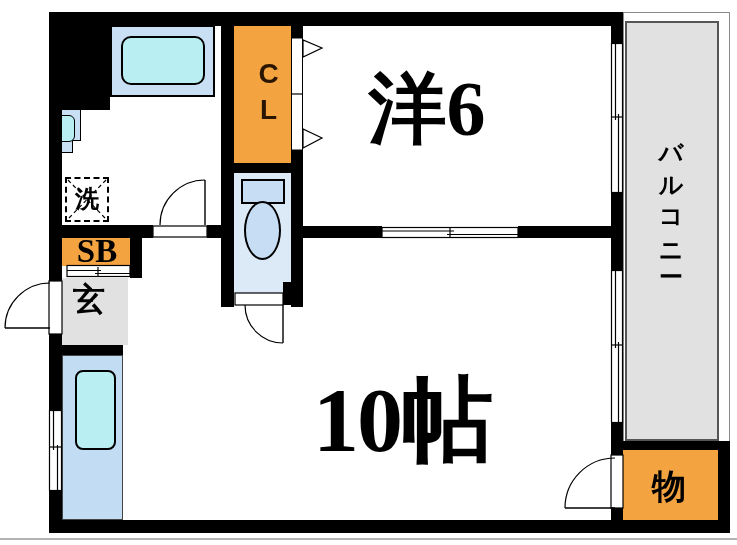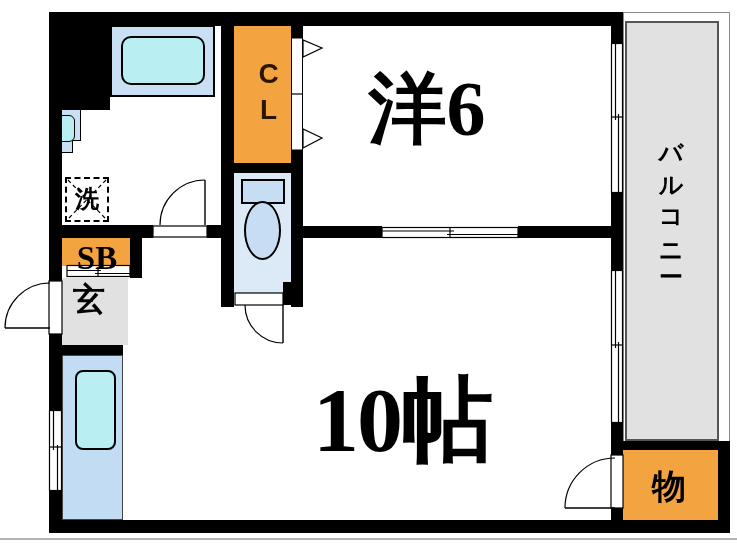--- a/index.html
+++ b/index.html
@@ -146,21 +146,21 @@
   </svg>
 
   <div class="lbl" style="left:427px;top:109px;font-size:78px;text-align:center;">洋6</div>
 
   <div class="lbl" style="left:402px;top:420px;font-size:92px;letter-spacing:-2px;">10帖</div>
 
   <div class="lbl vert" style="left:671px;top:126px;transform:translateX(-50%);font-size:24px;letter-spacing:7px;font-weight:bold;">バルコニー</div>
 
   <div class="lbl vert" style="left:268px;top:58px;transform:translateX(-50%);font-size:28px;letter-spacing:5px;color:#2a1500;font-family:'Liberation Sans','DejaVu Sans',sans-serif;">CL</div>
 
-  <div class="lbl" style="left:97px;top:251px;font-size:33px;margin-top:7px;">SB</div>
+  <div class="lbl" style="left:97px;top:251px;font-size:33px;">SB</div>
 
   <div class="lbl" style="left:89px;top:299px;font-size:32px;">玄</div>
 
   <div class="lbl" style="left:87px;top:199px;font-size:24px;">洗</div>
 
   <div class="lbl" style="left:669px;top:487px;font-size:34px;">物</div>
 
 </div>
 
 </body></html>

